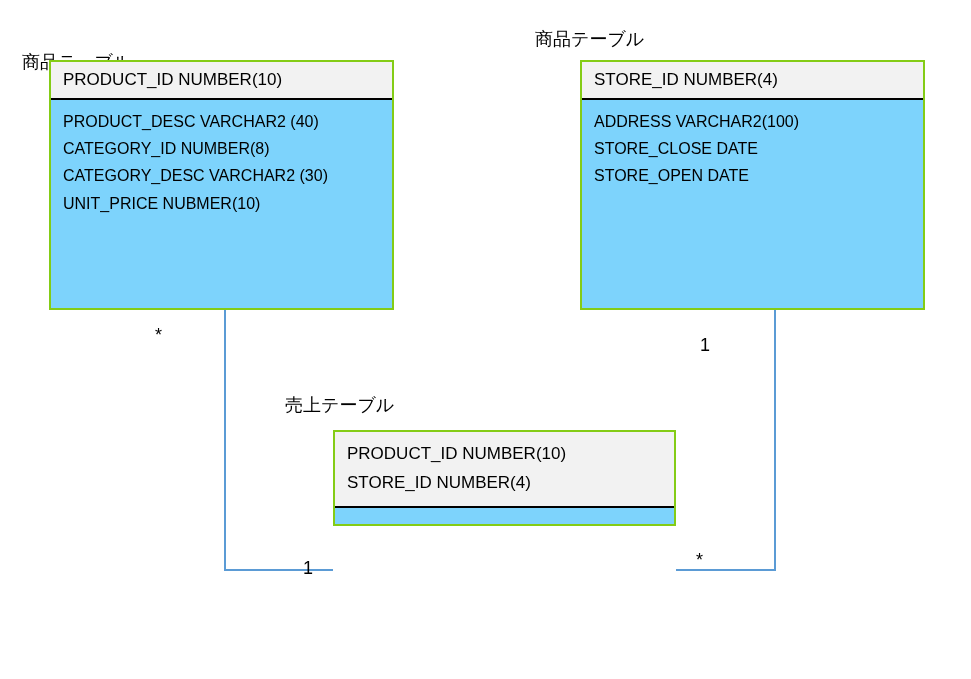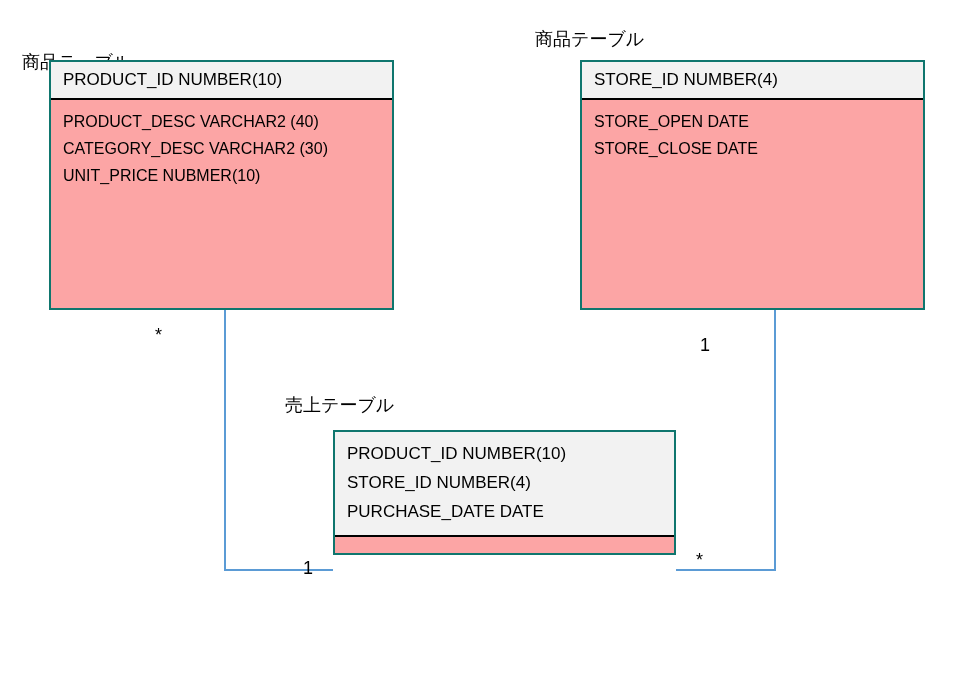--- a/index.html
+++ b/index.html
@@ -10,22 +10,22 @@
       position: relative;
       background: #fff;
     }
     .table-title {
       position: absolute;
       font-size: 18px;
       color: #000;
     }
     .table-box {
       position: absolute;
-      border: 2px solid #0f766e;
-      background: #fca5a5;
+      border: 2px solid #84cc16;
+      background: #7dd3fc;
     }
     .table-header {
       background: #f2f2f2;
       border-bottom: 2px solid #000;
       padding: 8px 12px;
       font-size: 17px;
     }
     .table-body {
       padding: 8px 12px;
       font-size: 16px;
@@ -52,42 +52,43 @@
   <path d="M 225 310 L 225 570 L 333 570" stroke="#5b9bd5" stroke-width="2" fill="none"></path>
   <path d="M 775 310 L 775 570 L 676 570" stroke="#5b9bd5" stroke-width="2" fill="none"></path>
 </svg>
 
 <div class="table-title" style="left:22px; top:27px;margin-top:23px;">商品テーブル</div>
 
 <div class="table-box" style="left:49px; top:60px; width:345px; height:250px;">
   <div class="table-header">PRODUCT_ID  NUMBER(10)</div>
   <div class="table-body">
     <div>PRODUCT_DESC  VARCHAR2 (40)</div>
+    <div>CATEGORY_ID  NUMBER(8)</div>
     <div>CATEGORY_DESC  VARCHAR2 (30)</div>
     <div>UNIT_PRICE  NUBMER(10)</div>
   </div>
 </div>
 
 <div class="table-title" style="left:535px; top:27px;">商品テーブル</div>
 
 <div class="table-box" style="left:580px; top:60px; width:345px; height:250px;">
   <div class="table-header">STORE_ID  NUMBER(4)</div>
   <div class="table-body">
+    <div>ADDRESS  VARCHAR2(100)</div>
+    <div>STORE_CLOSE  DATE</div>
     <div>STORE_OPEN  DATE</div>
-    <div>STORE_CLOSE  DATE</div>
   </div>
 </div>
 
 <div class="table-title" style="left:285px; top:393px;">売上テーブル</div>
 
 <div class="table-box" style="left:333px; top:430px; width:343px;">
   <div class="table-header" style="line-height:1.7;">
     <div>PRODUCT_ID  NUMBER(10)</div>
     <div>STORE_ID  NUMBER(4)</div>
-    <div>PURCHASE_DATE  DATE</div>
   </div>
   <div class="table-body">
   </div>
 </div>
 
 <div class="cardinality" style="left:155px; top:325px;">*</div>
 <div class="cardinality" style="left:700px; top:335px;">1</div>
 <div class="cardinality" style="left:303px; top:558px;">1</div>
 <div class="cardinality" style="left:696px; top:550px;">*</div>
 

